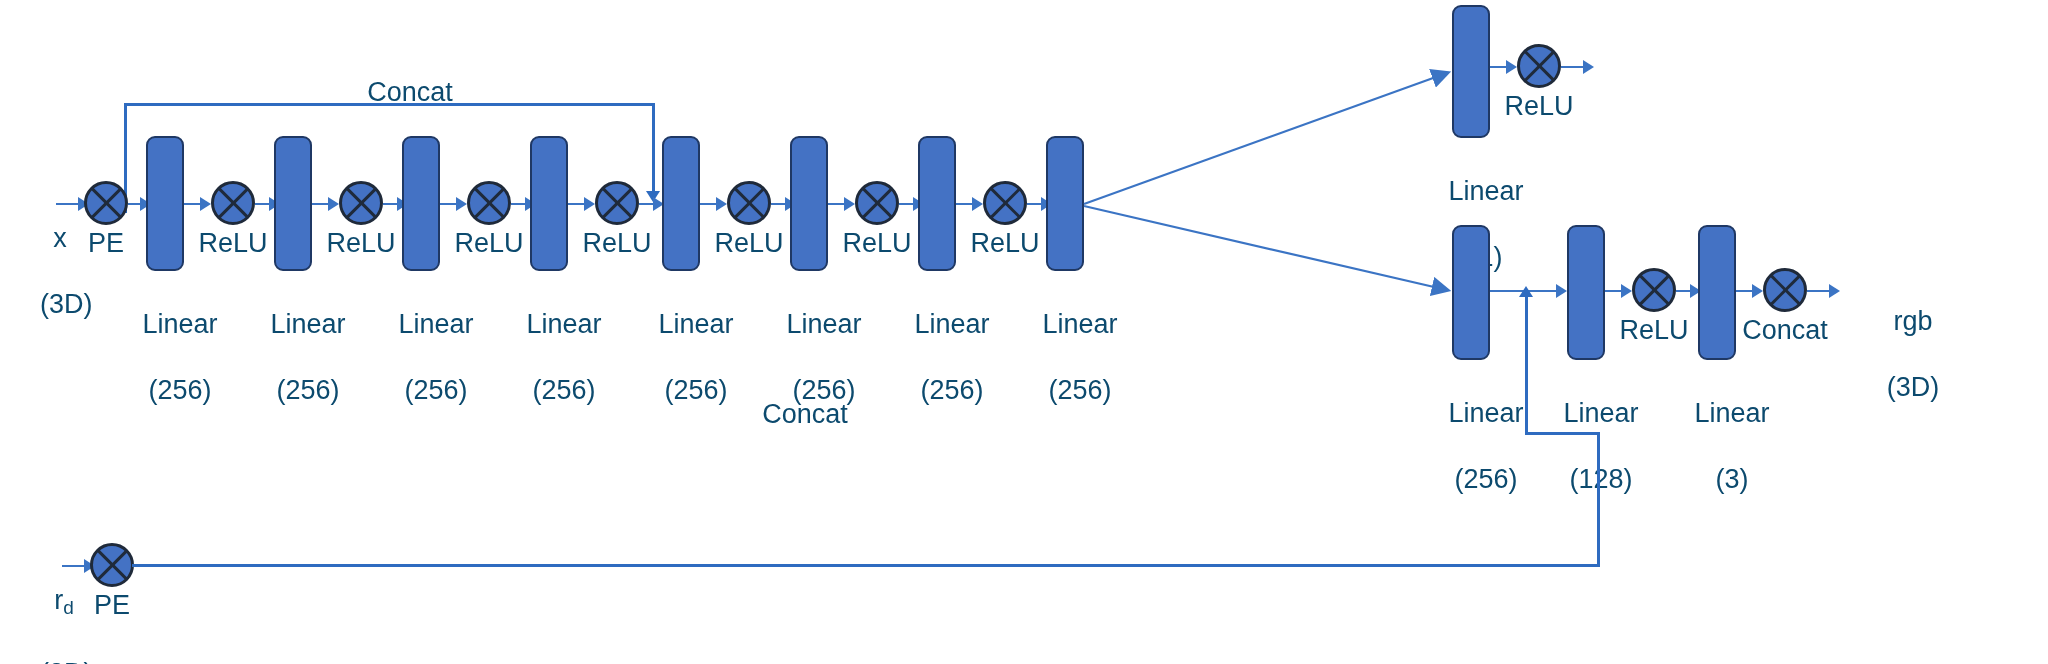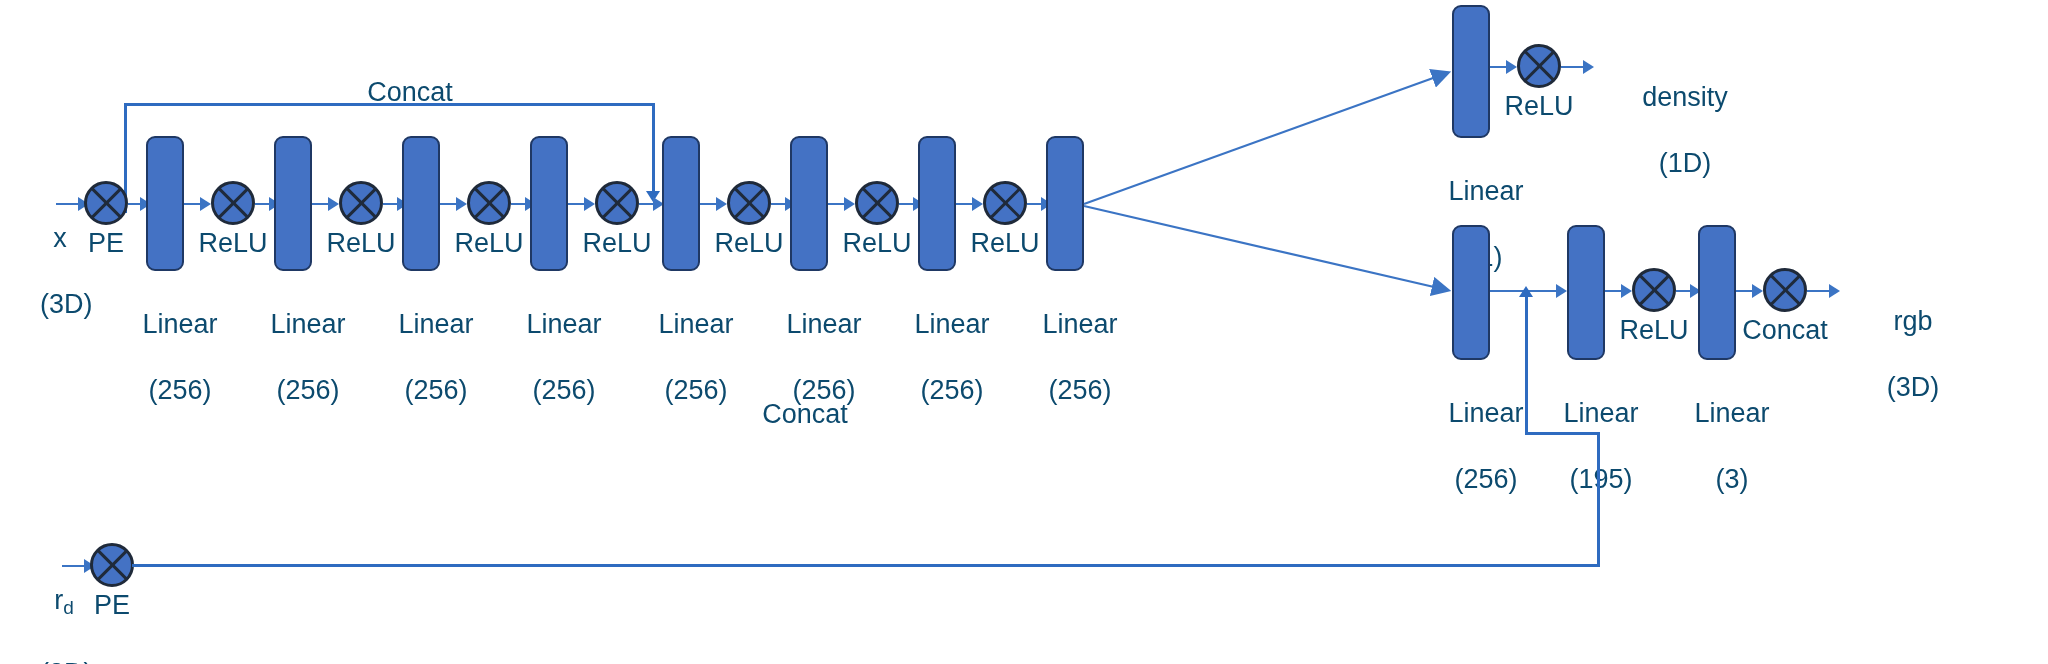--- a/index.html
+++ b/index.html
@@ -221,38 +221,34 @@
   </div>
   <div class="hline" style="left:1490px;top:66px;width:22px;"></div>
   <div class="arrowR" style="left:1506px;top:60px;"></div>
   <div class="node" style="left:1517px;top:44px;width:44px;height:44px;">
     <div class="x1"></div>
     <div class="x2"></div>
   </div>
   <div class="lbl" style="left:1499px;top:90px;width:80px;">ReLU</div>
   <div class="hline" style="left:1561px;top:66px;width:28px;"></div>
   <div class="arrowR" style="left:1583px;top:60px;"></div>
-  <div class="lbl two" style="left:1590px;top:48px;width:160px;">
-    <span>density</span><br>
-    <span>(1D)</span>
-  </div>
 
   <div class="bar" style="left:1452px;top:225px;width:38px;height:135px;"></div>
   <div class="lbl two" style="left:1411px;top:364px;width:120px;">
     <span>Linear</span><br>
     <span>(256)</span>
   </div>
 
   <div class="hline" style="left:1490px;top:290px;width:72px;"></div>
   <div class="arrowR" style="left:1556px;top:284px;"></div>
 
   <div class="bar" style="left:1567px;top:225px;width:38px;height:135px;"></div>
   <div class="lbl two" style="left:1526px;top:364px;width:120px;">
     <span>Linear</span><br>
-    <span>(195)</span>
+    <span>(128)</span>
   </div>
   <div class="hline" style="left:1605px;top:290px;width:22px;"></div>
   <div class="arrowR" style="left:1621px;top:284px;"></div>
   <div class="node" style="left:1632px;top:268px;width:44px;height:44px;">
     <div class="x1"></div>
     <div class="x2"></div>
   </div>
   <div class="lbl" style="left:1614px;top:314px;width:80px;">ReLU</div>
   <div class="hline" style="left:1676px;top:290px;width:20px;"></div>
   <div class="arrowR" style="left:1690px;top:284px;"></div>

